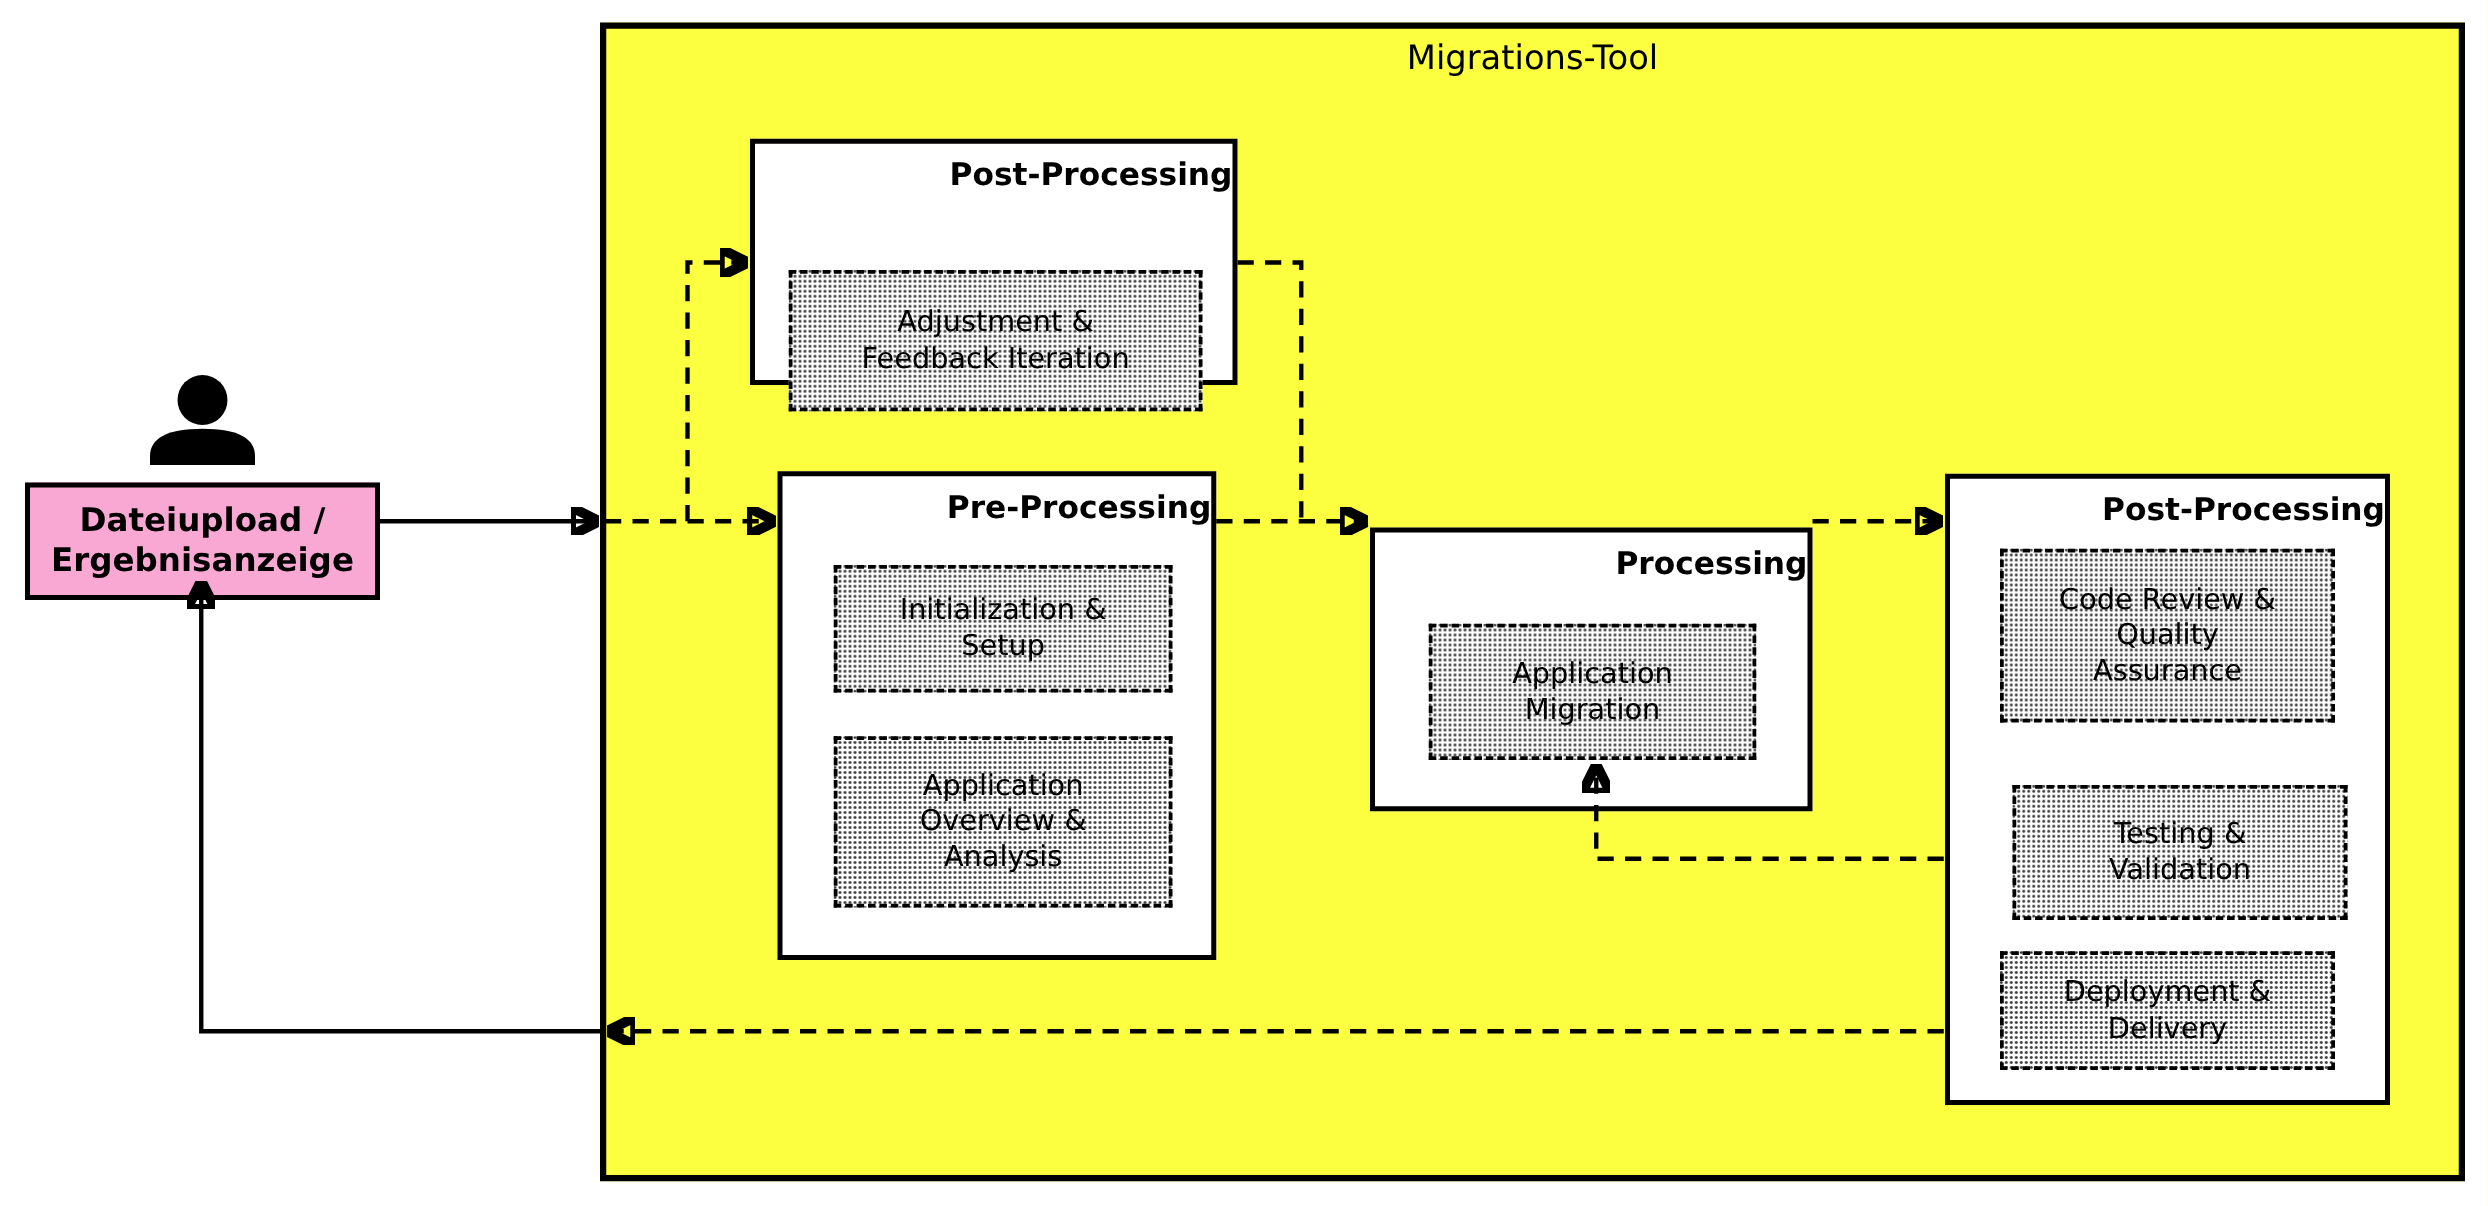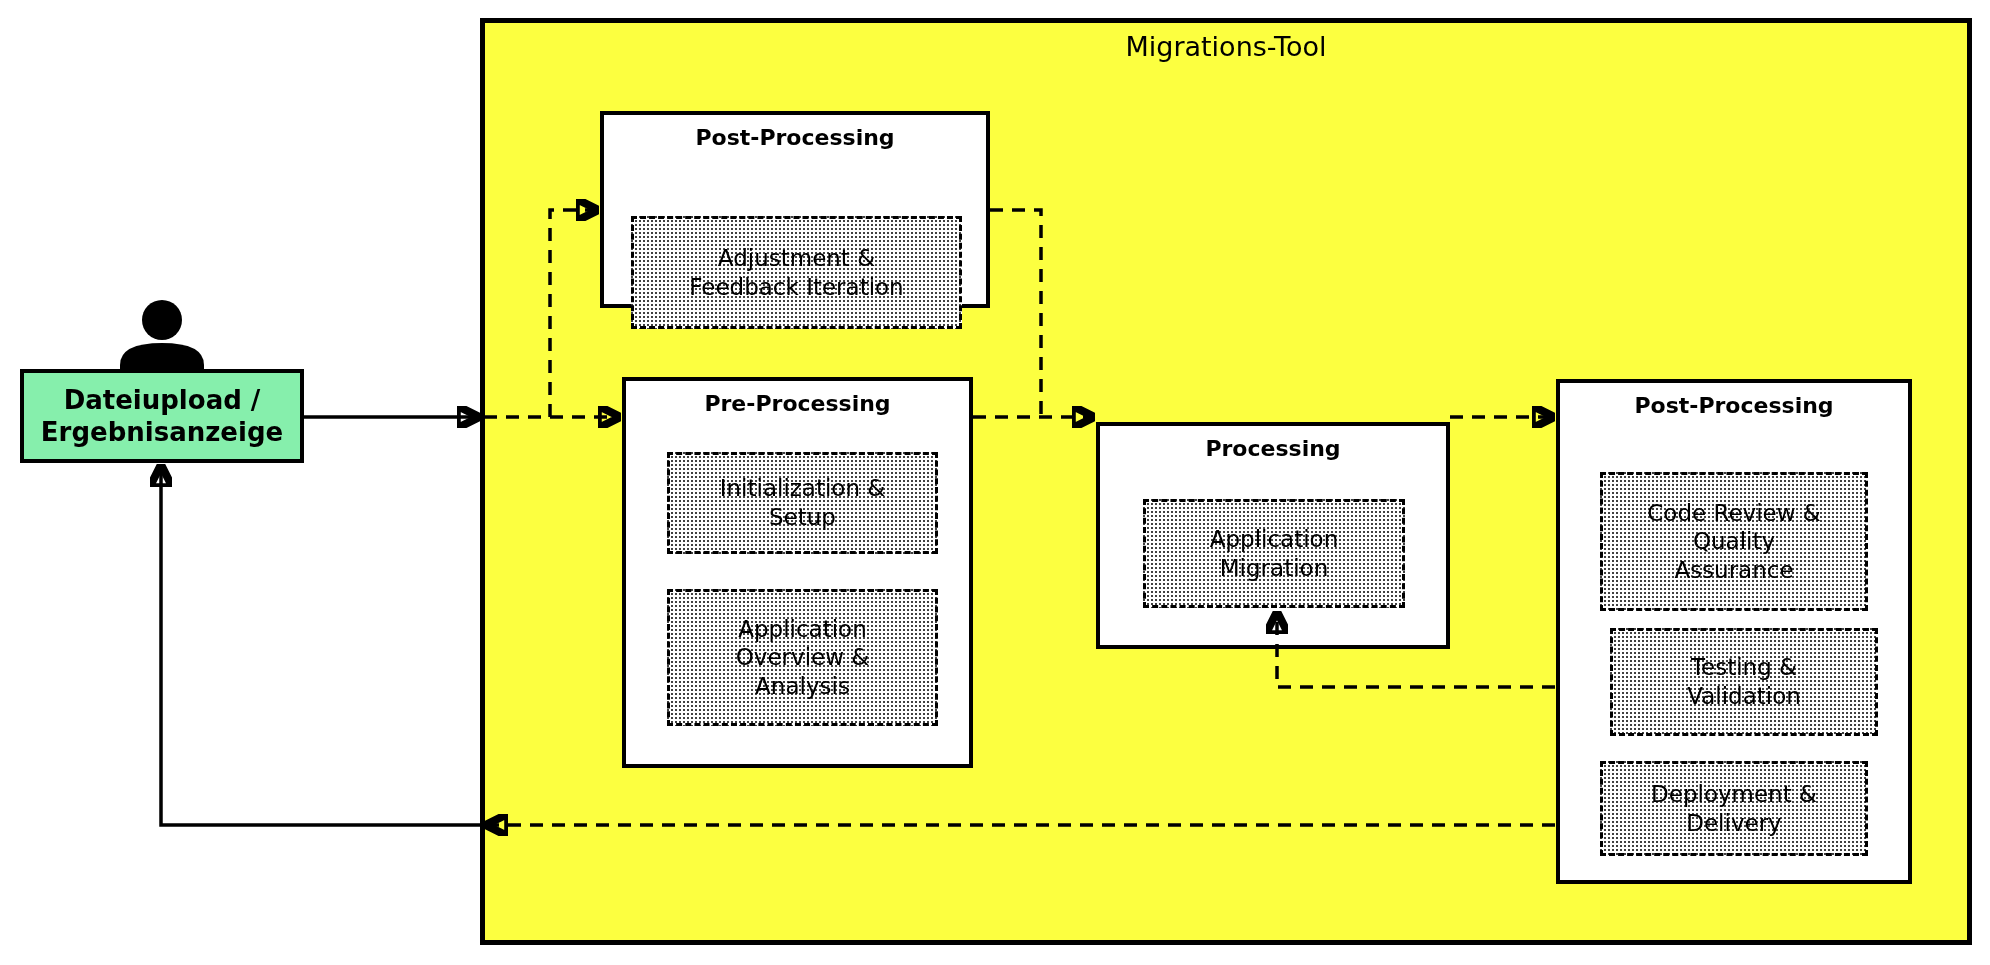--- a/index.html
+++ b/index.html
@@ -17,23 +17,23 @@
 
   
   .person-svg {
     position: absolute;
     left: 112px; top: 297px;
     width: 100px; height: 75px;
     z-index: 1;
   }
   .actor-box {
     position: absolute;
-    left: 20px; top: 369px;
+    left: 20px; top: 386px;
     width: 284px; height: 94px;
-    background: #86efac;
+    background: #f9a8d4;
     border: 4px solid #000;
     display: flex; align-items: center; justify-content: center;
     z-index: 2;
   }
   .actor-label {
     font-weight: bold;
     font-size: 26px;
     line-height: 1.25;
     text-align: center;
     white-space: pre-line;
@@ -57,23 +57,23 @@
 
   
   .stage {
     position: absolute;
     background: #ffffff;
     border: 4px solid #000;
   }
   .stage-title {
     position: absolute;
     left: 0; right: 0; top: 10px;
-    text-align: center;
+    text-align: right;
     font-weight: bold;
-    font-size: 22px;
+    font-size: 25px;
   }
   .stage-post-top   { left: 115px; top:  88px; width: 390px; height: 197px; }
   .stage-pre        { left: 137px; top: 354px; width: 351px; height: 391px; }
   .stage-processing { left: 611px; top: 356px; width: 354px; height: 227px; margin-top: 43px; }
   .stage-post-right { left: 1071px; top: 356px; width: 356px; height: 505px; }
 
   
   .task {
     position: absolute;
     border: 3px dashed #000;
@@ -86,21 +86,21 @@
     font-size: 23px;
     line-height: 1.24;
     text-align: center;
     white-space: pre-line;
   }
 
   .t-adjust   { left: 27px; top: 59px;  width: 331px; height: 113px; margin-top: 42px; }
   .t-init     { left: 41px; top: 71px;  width: 271px; height: 102px; }
   .t-overview { left: 41px; top: 208px; width: 271px; height: 137px; }
   .t-appmig   { left: 43px; top: 73px;  width: 262px; height: 109px; }
-  .t-codereview { left: 40px; top: 89px;  width: 268px; height: 139px; }
+  .t-codereview { left: 40px; top: 56px;  width: 268px; height: 139px; }
   .t-testing    { left: 50px; top: 245px; width: 268px; height: 108px; }
   .t-deploy     { left: 40px; top: 378px; width: 268px; height: 95px; }
 
   
   .wires {
     position: absolute;
     left: 0; top: 0;
     width: 1990px; height: 965px;
     z-index: 4;
     pointer-events: none;

